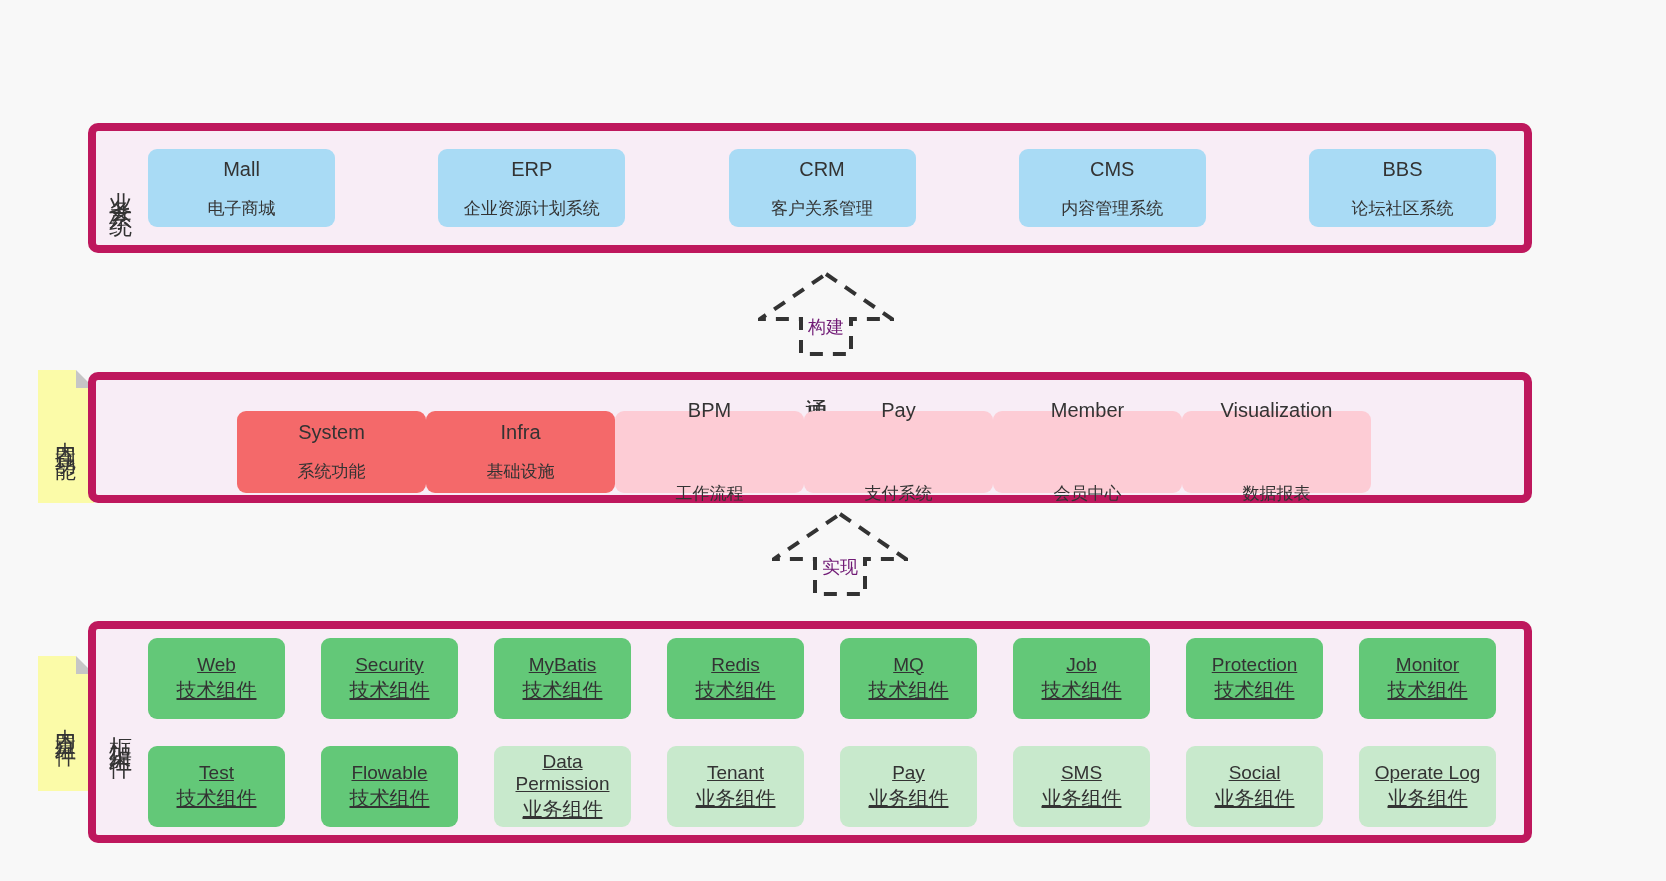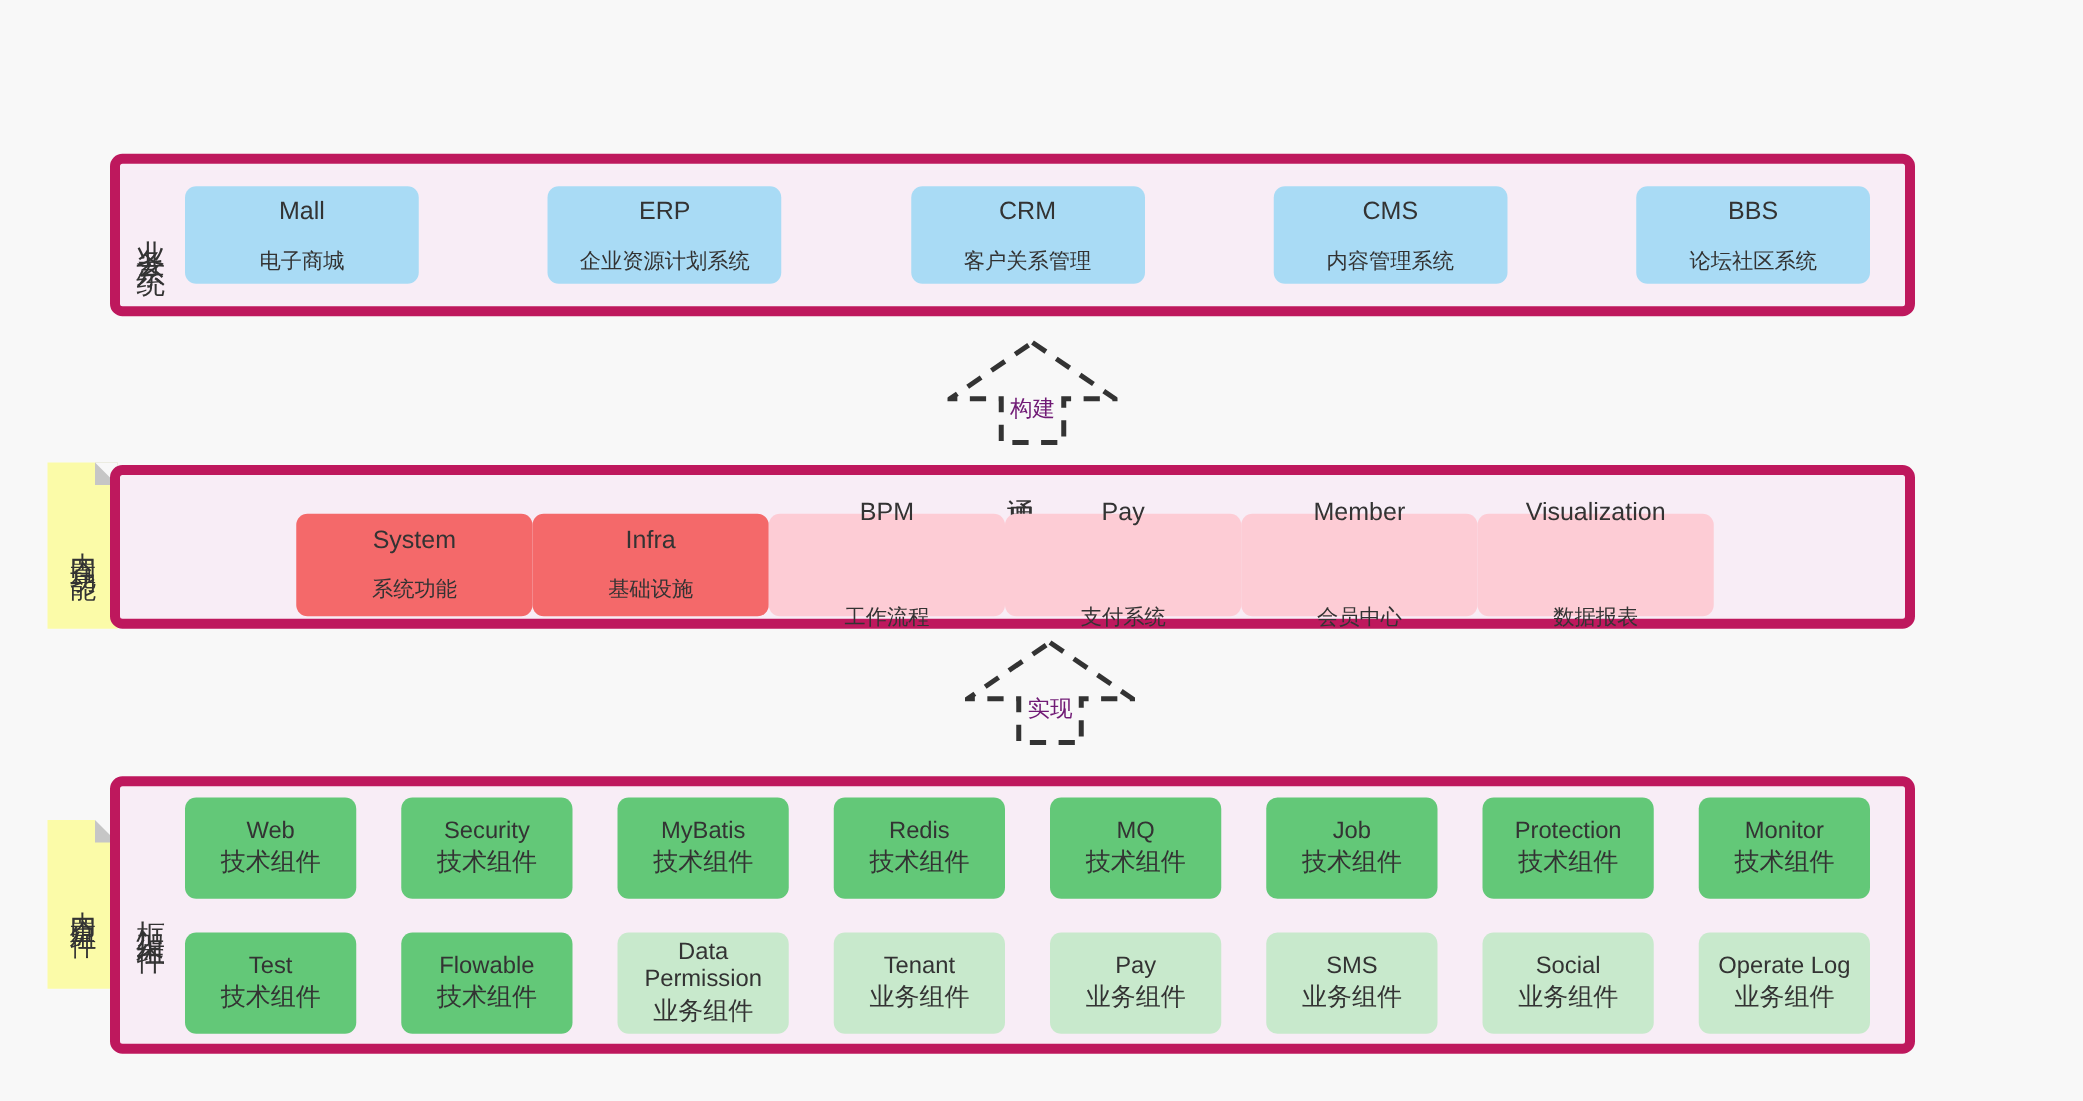--- a/index.html
+++ b/index.html
@@ -29,20 +29,21 @@
   }
   .box .name{font-size:20px;line-height:1.15;}
   .box .desc{font-size:17px;line-height:1.15;margin-top:18px;}
   .box-blue{background:#a9dbf5;width:187px;height:78px;}
   .box-red{background:#f4696a;width:189px;height:82px;}
   .box-pink{background:#fdccd5;width:189px;height:82px;gap:44px;}
   .grid{
     flex:1;display:grid;grid-template-columns:repeat(8,137px);
     justify-content:space-between;row-gap:27px;
     padding:0 28px 0 16px;
+    text-decoration:underline;
   }
   .box-green{background:#63c878;width:137px;height:81px;}
   .box-lgreen{background:#c8e9cc;width:137px;height:81px;}
   .box-green .name,.box-lgreen .name{font-size:19px;}
   .box-green .desc,.box-lgreen .desc{font-size:20px;margin-top:4px;}
   .note{
     position:absolute;width:56px;background:#fbfba8;z-index:1;
     display:flex;align-items:center;justify-content:center;
   }
   .note-modules{left:38px;top:370px;height:133px;}

